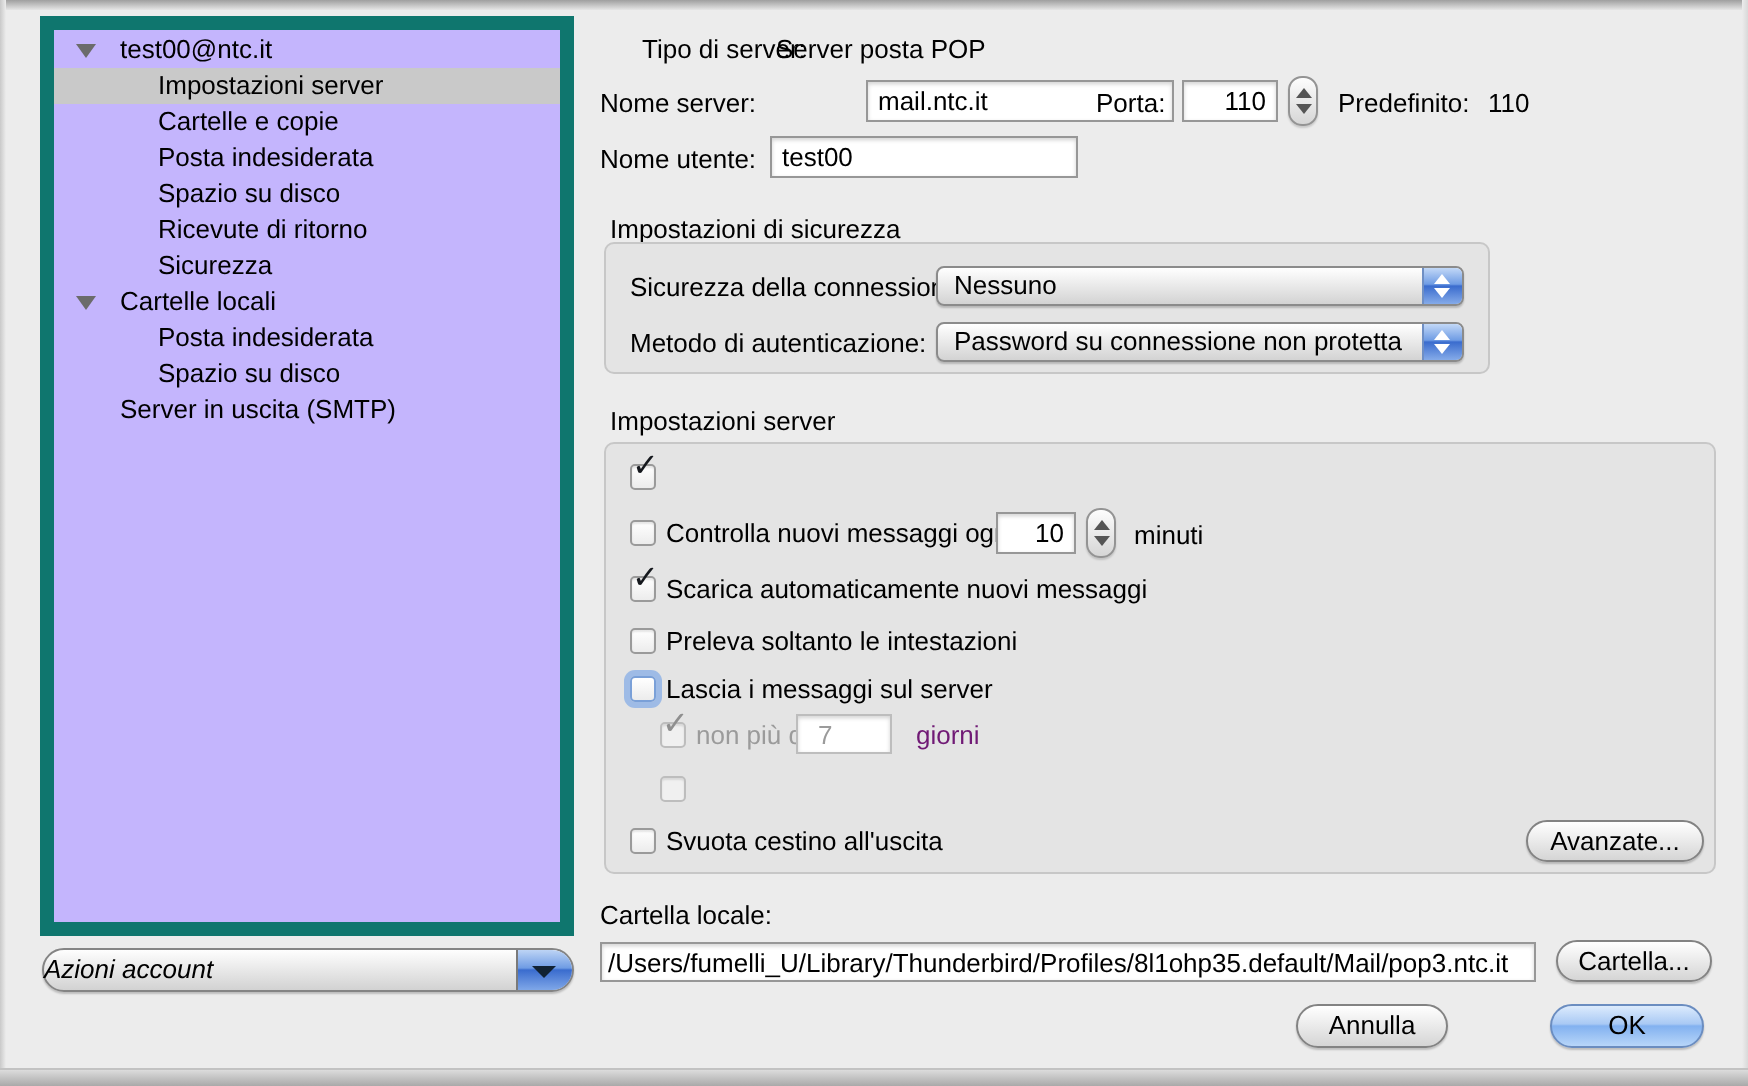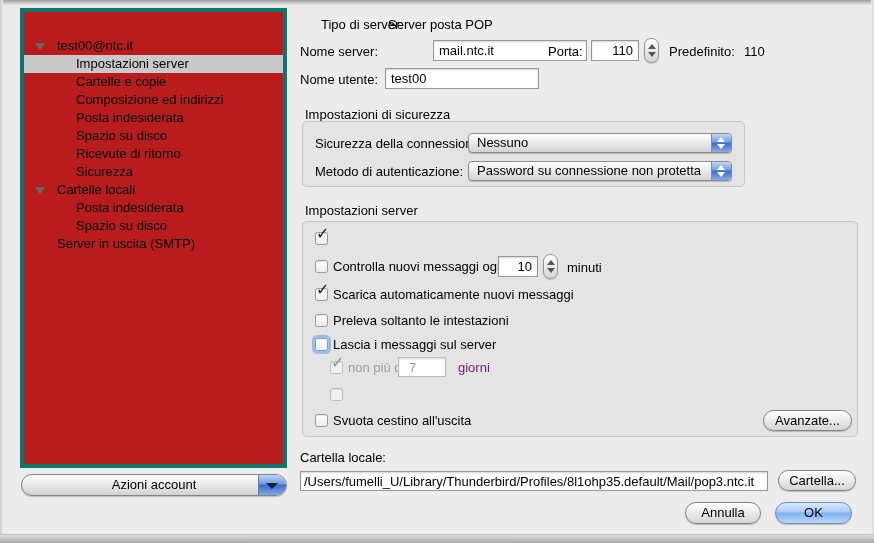--- a/index.html
+++ b/index.html
@@ -4,31 +4,31 @@
 <style>
   html,body{margin:0;padding:0;}
   body{font-family:"Liberation Sans","DejaVu Sans",sans-serif;font-size:13px;color:#000;}
   #window{position:relative;width:874px;height:543px;background:#ececec;overflow:hidden;}
   .top-edge{position:absolute;left:0;top:0;width:100%;height:5px;background:linear-gradient(#9f9f9f,#e6e6e6);}
   .left-edge{position:absolute;left:0;top:0;width:3px;height:100%;background:linear-gradient(to right,#c9c9c9,#ececec);}
   .right-edge{position:absolute;right:0;top:0;width:3px;height:100%;background:linear-gradient(to left,#d9d9d9,#ececec);}
   .bottom-edge{position:absolute;left:0;bottom:0;width:100%;height:8px;border-top:1px solid #c2c2c2;background:linear-gradient(#dcdcdc,#a9a9a9);}
 
   
-  .listbox{position:absolute;left:20px;top:8px;width:267px;height:460px;background:#b91c1c;border:4px solid #0f766e;box-sizing:border-box;padding-top:25px;}
+  .listbox{position:absolute;left:20px;top:8px;width:267px;height:460px;background:#c4b5fd;border:7px solid #0f766e;box-sizing:border-box;padding-top:1px;}
   .trow{position:relative;height:18px;line-height:18px;white-space:nowrap;}
   .trow.sel{background:#c9c9c9;}
   .trow .lbl0{padding-left:33px;}
   .trow .lbl1{padding-left:52px;}
   .disc{position:absolute;left:11px;top:6px;width:0;height:0;border-left:5px solid transparent;border-right:5px solid transparent;border-top:7px solid #6b6b6b;}
 
   .acct-btn{position:absolute;left:21px;top:474px;width:266px;height:22px;box-sizing:border-box;border:1px solid #848484;border-radius:11px;background:linear-gradient(#fefefe,#d2d2d2);box-shadow:0 1px 1px rgba(0,0,0,.2);}
   .acct-btn .cap{position:absolute;right:0;top:0;width:27px;height:20px;border-radius:0 10px 10px 0;border-left:1px solid #7a7a7a;background:linear-gradient(#bdd4f5 0%,#6f9ce4 45%,#3a6cce 50%,#7fa7e8 100%);}
   .acct-btn .cap i{position:absolute;left:7px;top:8px;width:0;height:0;border-left:6px solid transparent;border-right:6px solid transparent;border-top:6px solid #123;}
-  .acct-btn .txt{display:block;text-align:center;line-height:20px;font-weight:500;}
+  .acct-btn .txt{display:block;text-align:left;line-height:20px;font-weight:500;font-style:italic;}
 
   .flabel{position:absolute;white-space:nowrap;}
   .tf{position:absolute;box-sizing:border-box;border:1px solid #979797;background:#fff;font-family:"Liberation Sans","DejaVu Sans",sans-serif;font-size:13px;padding:0 5px;box-shadow:inset 0 1px 2px rgba(0,0,0,.18);}
   .tf.num{text-align:right;}
 
   .stepper{position:absolute;width:15px;height:25px;box-sizing:border-box;border:1px solid #949494;border-radius:7px;background:linear-gradient(#fdfdfd,#d6d6d6);box-shadow:0 1px 1px rgba(0,0,0,.15);}
   .stepper i{position:absolute;left:3px;width:0;height:0;border-left:4px solid transparent;border-right:4px solid transparent;}
   .stepper .up{top:5px;border-bottom:5px solid #555;}
   .stepper .dn{bottom:5px;border-top:5px solid #555;}
 
@@ -64,23 +64,20 @@
   <div class="listbox">
     <div class="trow">
       <span class="disc"></span>
       <span class="lbl0">test00@ntc.it</span>
     </div>
     <div class="trow sel">
       <span class="lbl1">Impostazioni server</span>
     </div>
     <div class="trow">
       <span class="lbl1">Cartelle e copie</span>
-    </div>
-    <div class="trow">
-      <span class="lbl1">Composizione ed indirizzi</span>
     </div>
     <div class="trow">
       <span class="lbl1">Posta indesiderata</span>
     </div>
     <div class="trow">
       <span class="lbl1">Spazio su disco</span>
     </div>
     <div class="trow">
       <span class="lbl1">Ricevute di ritorno</span>
     </div>
@@ -193,15 +190,15 @@
     <span class="cb"></span>
     <span class="cltext">Svuota cestino all'uscita</span>
   </div>
 
   <div class="btn" style="left:763px;top:410px;width:89px;">Avanzate...</div>
 
   <div class="flabel" style="left:300px;top:450px;">Cartella locale:</div>
   <input class="tf" style="left: 300px; top: 471px; width: 468px; height: 20px; padding: 0px 3px;" value="/Users/fumelli_U/Library/Thunderbird/Profiles/8l1ohp35.default/Mail/pop3.ntc.it">
   <div class="btn" style="left:778px;top:470px;width:78px;">Cartella...</div>
 
-  <div class="btn" style="left:685px;top:502px;width:76px;height:22px;line-height:20px;">Annulla</div>
+  <div class="btn" style="left:648px;top:502px;width:76px;height:22px;line-height:20px;">Annulla</div>
   <div class="btn primary" style="left:775px;top:502px;width:77px;height:22px;line-height:20px;">OK</div>
 </div>
 
 </body></html>

